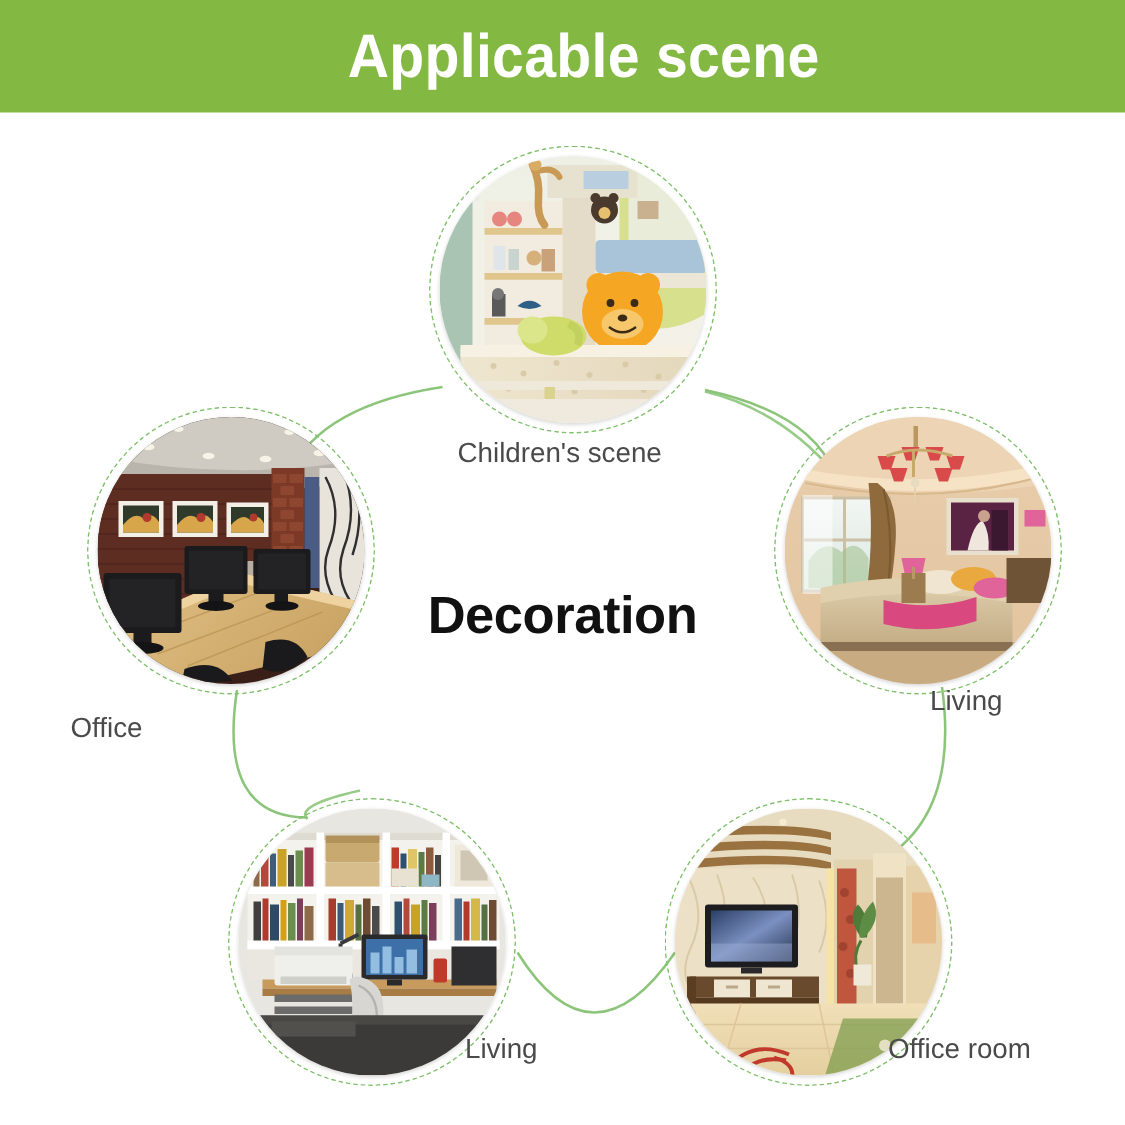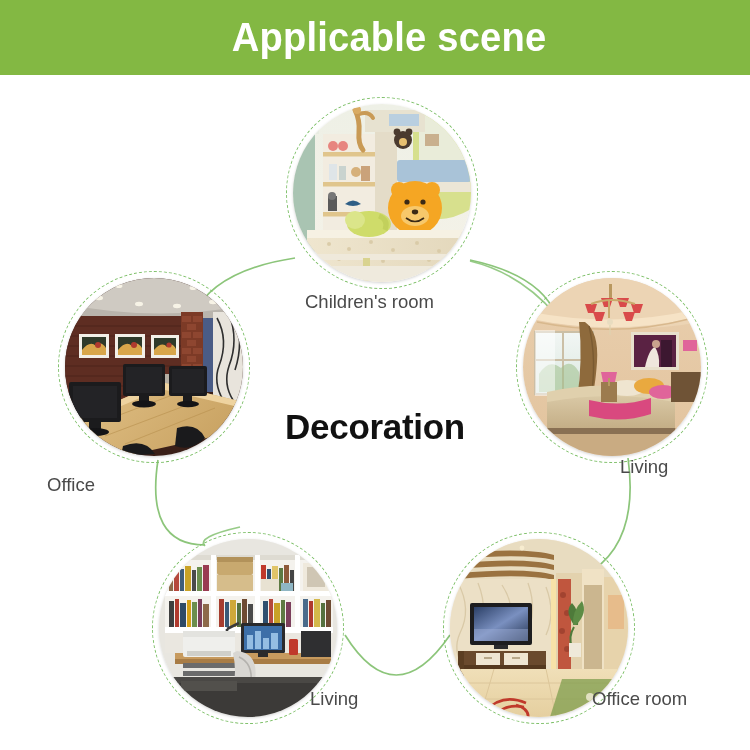--- a/index.html
+++ b/index.html
@@ -73,21 +73,21 @@
 
   #node-study    { left:152px; top:457px; }
   #label-study   { left:310px; top:613px; }
 
   #node-office   { left:58px;  top:196px; }
   #label-office  { left:47px;  top:399px; }
 
   
   .center-text{
     position:absolute;
-    left:0; top:332px; width:750px;
+    left:0; top:316px; width:750px;
     text-align:center;
     font-size:35px;
     font-weight:bold;
     color:#111111;
     letter-spacing:-0.3px;
     font-family:"Liberation Sans", sans-serif;
   }
 </style>
 </head>
 <body>
@@ -200,21 +200,21 @@
         <path d="M86 112 q10 4 6 14" stroke="#c2d05c" stroke-width="5" fill="none"></path>
 
         <rect x="18" y="150" width="152" height="6" fill="#efe9db"></rect>
         <rect x="70" y="154" width="7" height="24" fill="#d9d38f"></rect>
         <rect x="22" y="156" width="6" height="18" fill="#e8e2d2"></rect>
 
         <rect x="0" y="162" width="178" height="16" fill="#efeadd"></rect>
       </svg>
     </div>
   </div>
-  <div class="node-label" id="label-children">Children's room</div>
+  <div class="node-label" id="label-children">Children's scene</div>
 
   <div class="node" id="node-bedroom">
     <div class="ring"></div>
     <div class="photo">
       <svg viewBox="0 0 178 178" preserveAspectRatio="xMidYMid slice">
         <defs>
           <linearGradient id="bd-wall" x1="0" y1="0" x2="0" y2="1">
             <stop offset="0" stop-color="#e9cfae"></stop>
               <stop offset="1" stop-color="#e2c39d"></stop>
           </linearGradient>

